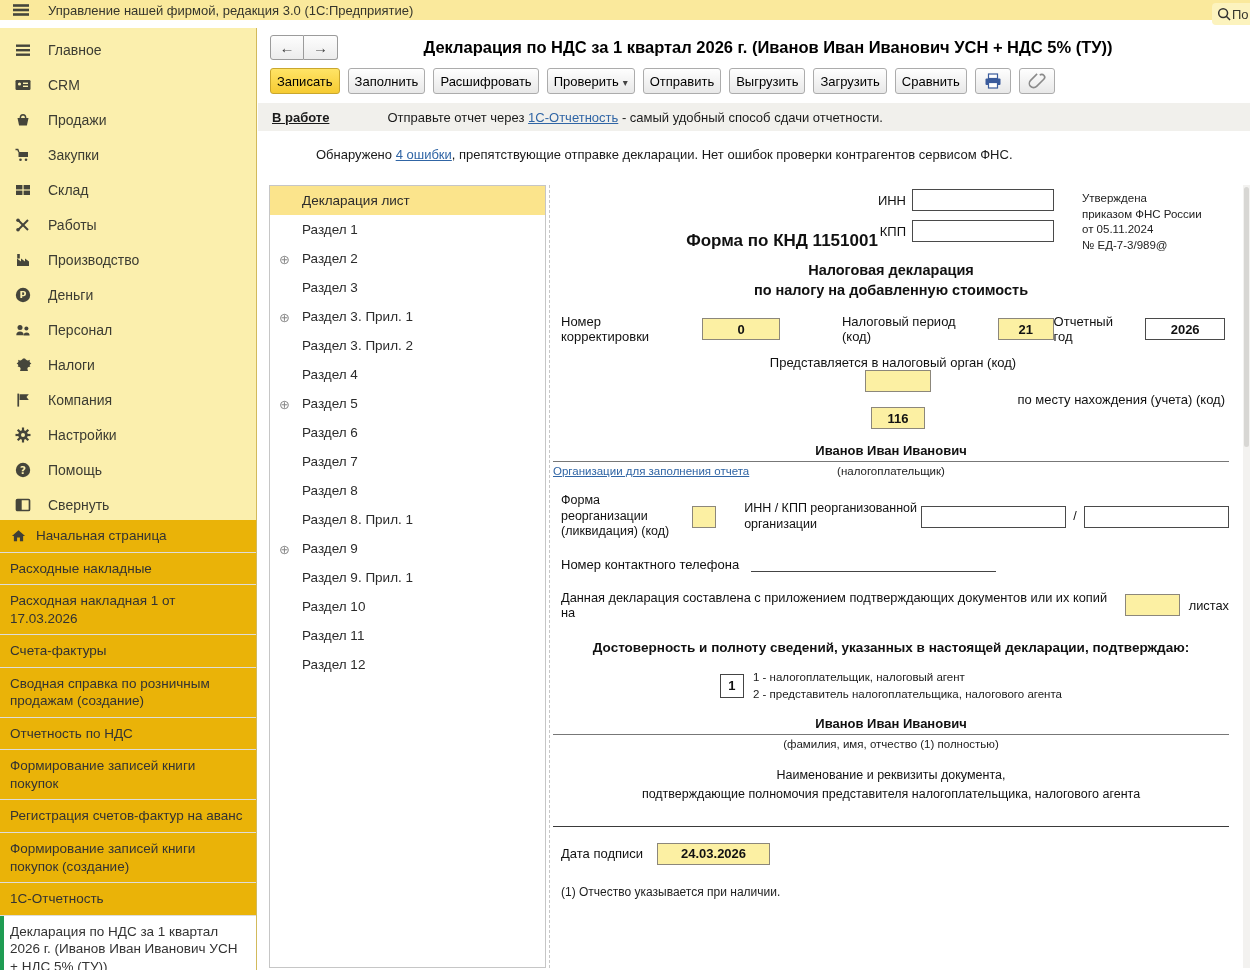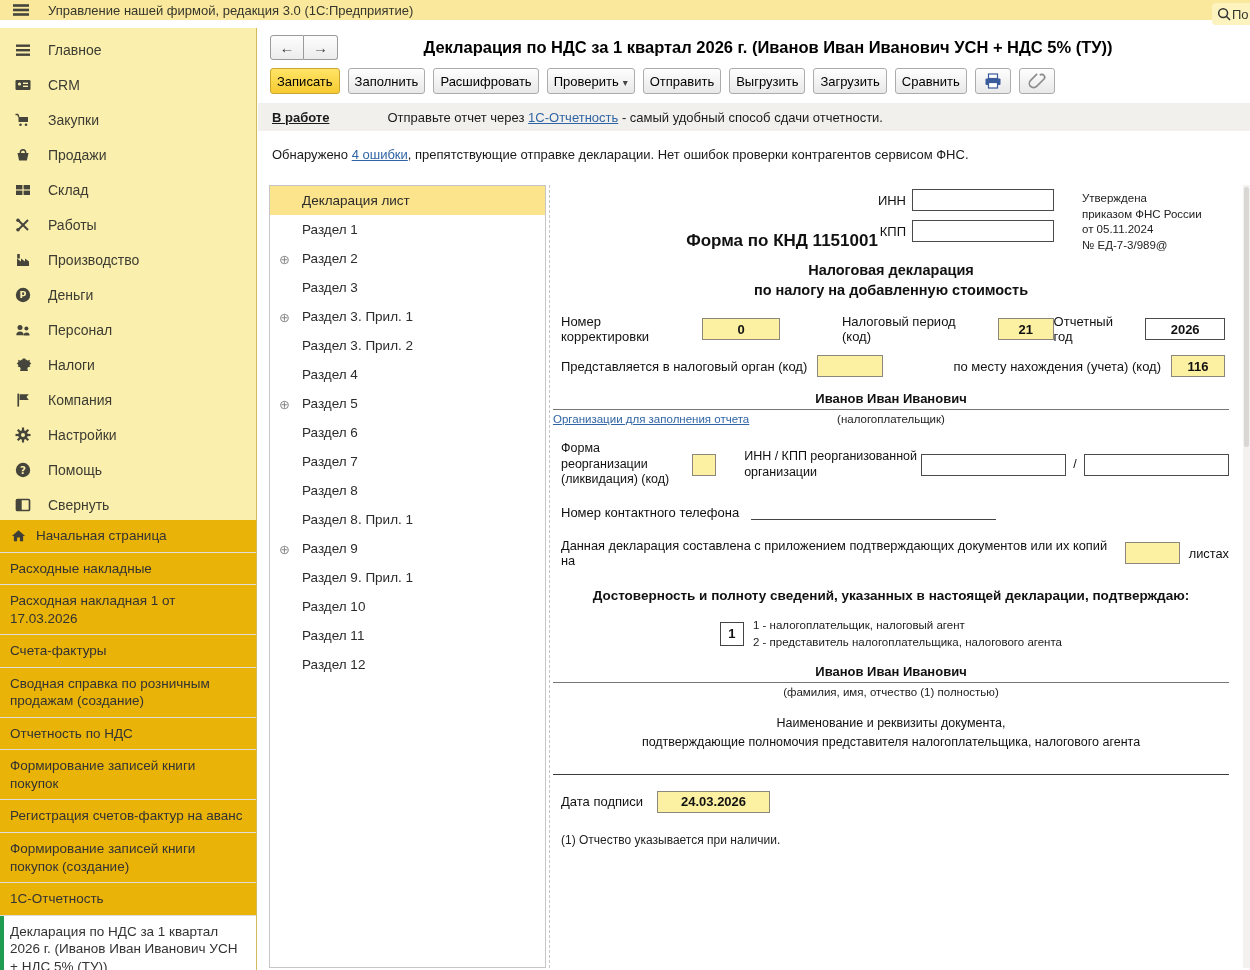--- a/index.html
+++ b/index.html
@@ -42,21 +42,21 @@
   .btn { height:26px; padding:0 6px; border:1px solid #ACACAC; border-radius:3px;
     background:linear-gradient(#FEFEFE,#E8E8E8); font-size:13px; color:#000;
     font-family:inherit; cursor:pointer; white-space:nowrap; }
   .btn-primary { background:linear-gradient(#FFE466,#F6CB32); border-color:#C9A72E; }
   .btn-icon { width:36px; padding:0; display:inline-flex; align-items:center; justify-content:center; }
   .btn .dd { font-size:10px; color:#444; margin-left:4px; }
   .statusbar { height:28px; background:#F1F0EC; display:flex; align-items:center;
     padding-left:14px; font-size:13px; }
   .status-state { font-weight:bold; text-decoration:underline; color:#1a1a1a; margin-right:58px; }
   a.lnk { color:#3065A5; text-decoration:underline; cursor:pointer; }
-  .errorrow { padding:16px 14px 0 14px; font-size:13px; color:#1a1a1a; }
+  .errorrow { padding:16px 14px 0 14px; font-size:13px; color:#1a1a1a;margin-left:44px; }
   
   .sections { position:absolute; left:11px; top:157px; width:277px; height:783px;
     border:1px solid #C6C6C6; background:#fff; }
   .sec-row { height:29px; display:flex; align-items:center; padding-left:32px;
     position:relative; font-size:13.5px; color:#2b2b2b; cursor:pointer; }
   .sec-row.sel { background:#FBE48C; }
   .sec-row .expand { position:absolute; left:9px; top:50%; transform:translateY(-50%);
     color:#8a8a8a; font-size:13px; }
   .splitter { position:absolute; left:291px; top:157px; height:783px; border-left:1px dashed #C7C7C7; }
   .vscroll { position:absolute; right:0; top:157px; width:7px; height:783px; background:#F3F2F0; }
@@ -69,21 +69,21 @@
     font-weight:bold; font-size:13px; }
   .fld.w { background:#fff; border:1px solid #4a4a4a; }
   .fld.y { background:#FCF0A3; border:1px solid #8C877B; }
   .top-grid { display:grid; grid-template-columns:1fr auto 175px; margin-top:4px; }
   .knd { align-self:end; font-weight:bold; font-size:17px; padding:0 0 2px 8px;text-align:right; }
   .idrow { display:flex; align-items:center; justify-content:flex-end; margin-bottom:9px; }
   .idrow .lbl { margin-right:6px; }
   .approved { font-size:11.5px; color:#222; line-height:1.35; padding-left:28px; padding-top:2px; }
   .form-title { text-align:center; font-weight:bold; font-size:14.5px; line-height:1.35; margin-top:8px; }
   .rowA { display:flex; align-items:center; margin-top:14px; padding:0 4px 0 8px; }
-  .rowB { display:flex; align-items:center; margin-top:11px; padding:0 4px 0 8px; }
+  .rowB { display:flex; align-items:center; margin-top:11px; padding:0 4px 0 8px;flex-direction:column; }
   .sig-wrap { margin-top:14px; }
   .sig-name { text-align:center; font-weight:bold; border-bottom:1px solid #777; padding-bottom:3px; }
   .sig-cap-row { display:grid; grid-template-columns:1fr auto 1fr; font-size:11.5px; margin-top:3px; }
   .sig-cap { text-align:center; color:#222; }
   .reorg-row { display:flex; align-items:center; margin-top:16px; padding-left:8px; font-size:12.5px; line-height:1.25; }
   .phone-row { display:flex; align-items:flex-end; margin-top:16px; padding-left:8px; }
   .phone-line { width:245px; border-bottom:1px solid #444; height:16px; margin-left:12px; }
   .attach-row { display:flex; align-items:center; margin-top:18px; padding-left:8px; font-size:12.8px; }
   .confirm-title { text-align:center; font-weight:bold; font-size:13.5px; margin-top:20px; }
   .signer-row { display:flex; justify-content:center; align-items:center; gap:9px; margin-top:14px; }
@@ -135,36 +135,36 @@
           <circle cx="5.5" cy="8" r="1.6" fill="#FBEFAD"></circle>
           <rect x="9" y="6.6" width="5" height="1.4" fill="#FBEFAD"></rect>
           <rect x="9" y="9.6" width="5" height="1.4" fill="#FBEFAD"></rect>
         </svg>
       </span>
     <span>CRM</span>
   </div>
   <div class="side-item">
     <span class="sicon">
         <svg width="18" height="18" viewBox="0 0 18 18">
+          <path d="M3.5,7 h11 l-1.6,7.5 h-7.8 z"></path>
+          <path d="M6.3,7 a2.7,3.2 0 0 1 5.4,0" fill="none" stroke="#45453b" stroke-width="1.4"></path>
+        </svg>
+      </span>
+    <span>Продажи</span>
+  </div>
+  <div class="side-item">
+    <span class="sicon">
+        <svg width="18" height="18" viewBox="0 0 18 18">
           <rect x="4.5" y="6" width="9.5" height="5"></rect>
           <circle cx="6.5" cy="13.8" r="1.3"></circle>
           <circle cx="12" cy="13.8" r="1.3"></circle>
           <path d="M1.5,3.5 h2.3 l1,2.5" fill="none" stroke="#45453b" stroke-width="1.4"></path>
         </svg>
       </span>
     <span>Закупки</span>
-  </div>
-  <div class="side-item">
-    <span class="sicon">
-        <svg width="18" height="18" viewBox="0 0 18 18">
-          <path d="M3.5,7 h11 l-1.6,7.5 h-7.8 z"></path>
-          <path d="M6.3,7 a2.7,3.2 0 0 1 5.4,0" fill="none" stroke="#45453b" stroke-width="1.4"></path>
-        </svg>
-      </span>
-    <span>Продажи</span>
   </div>
   <div class="side-item">
     <span class="sicon">
         <svg width="18" height="18" viewBox="0 0 18 18">
           <rect x="2" y="4" width="6.4" height="4.4"></rect>
           <rect x="9.6" y="4" width="6.4" height="4.4"></rect>
           <rect x="2" y="9.6" width="6.4" height="4.4"></rect>
           <rect x="9.6" y="9.6" width="6.4" height="4.4"></rect>
         </svg>
       </span>

